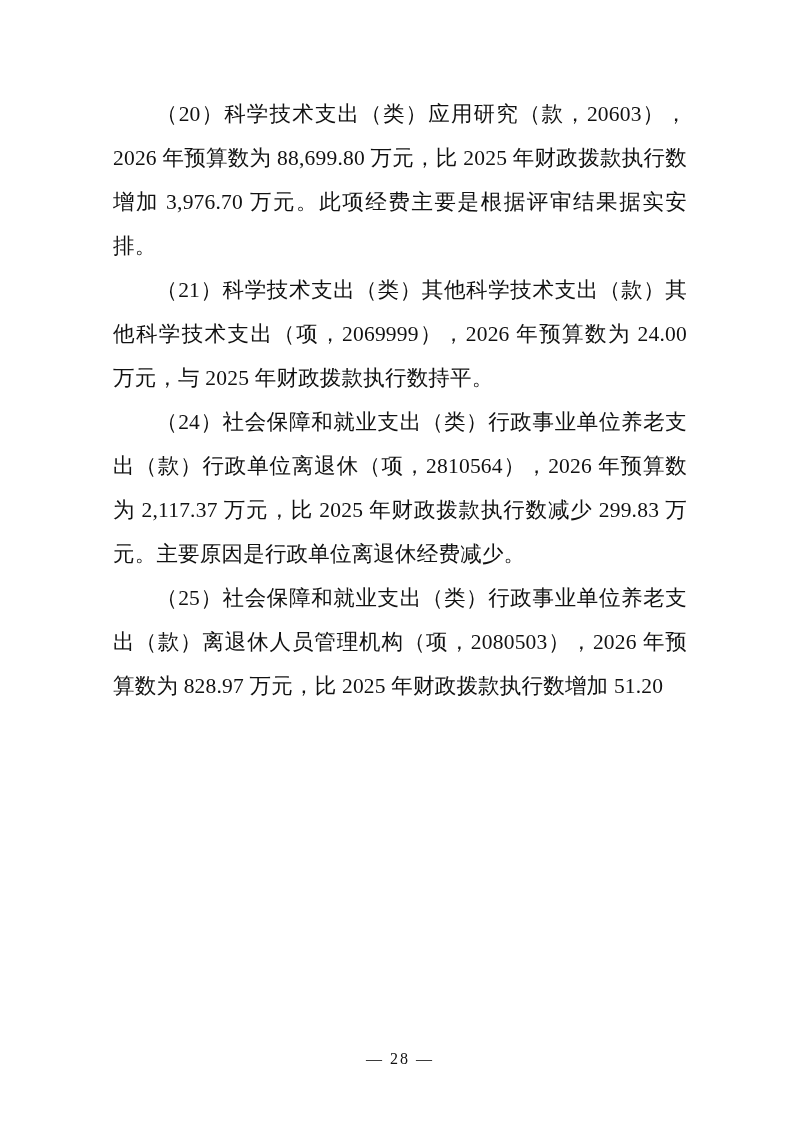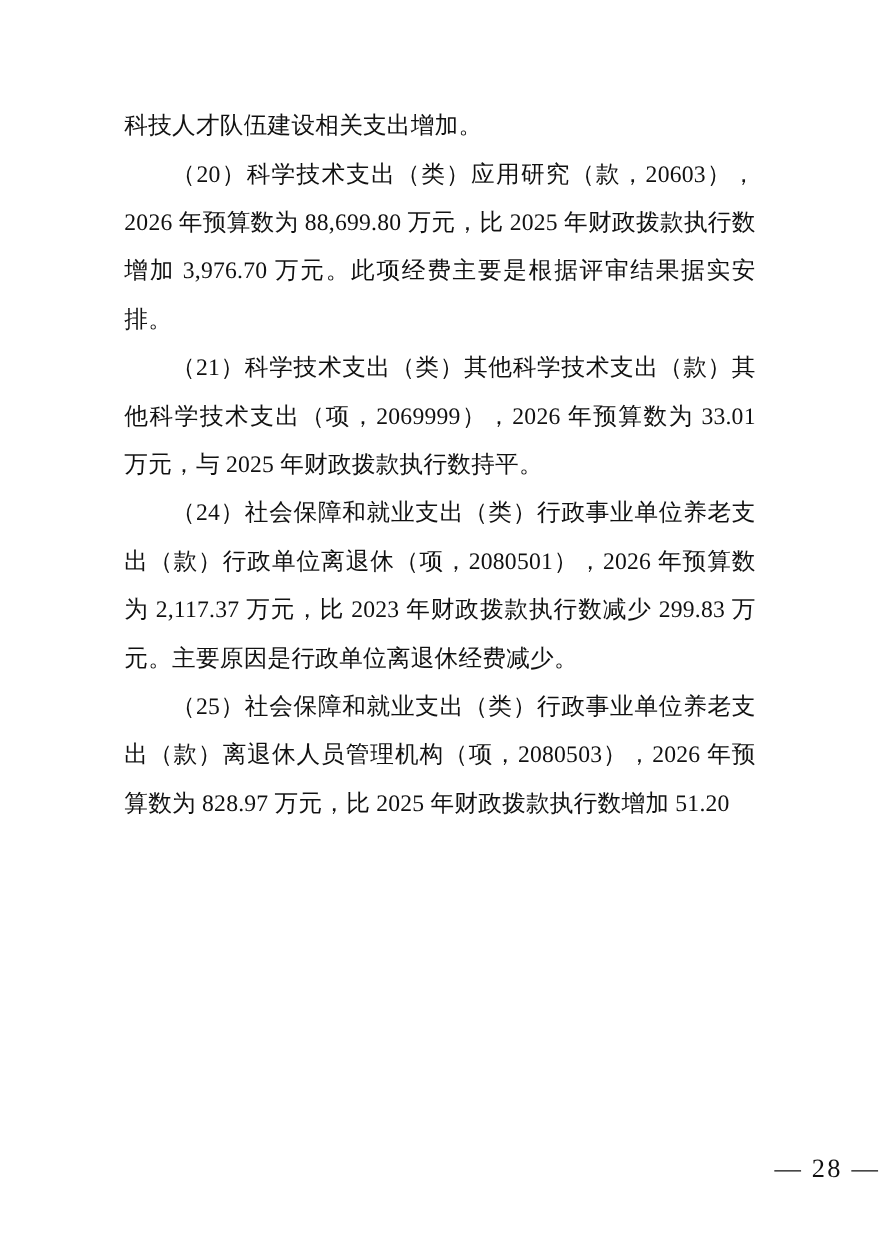--- a/index.html
+++ b/index.html
@@ -39,31 +39,30 @@
     color: #111111;
   }
   p.indent {
     text-indent: 43px;
   }
   .footer {
     position: absolute;
     left: 0;
     top: 1050px;
     width: 800px;
-    text-align: right;
-    font-size: 24px;
+    text-align: center;
+    font-size: 16px;
     letter-spacing: 2px;
     color: #111111;
   }
 </style>
 </head>
 <body>
 
 <div class="page">
   <div class="content">
-    <p class="para">科技人才队伍建设相关支出增加。</p>
     <p class="para indent">（20）科学技术支出（类）应用研究（款，20603），2026 年预算数为 88,699.80 万元，比 2025 年财政拨款执行数增加 3,976.70 万元。此项经费主要是根据评审结果据实安排。</p>
-    <p class="para indent">（21）科学技术支出（类）其他科学技术支出（款）其他科学技术支出（项，2069999），2026 年预算数为 33.01 万元，与 2025 年财政拨款执行数持平。</p>
-    <p class="para indent">（24）社会保障和就业支出（类）行政事业单位养老支出（款）行政单位离退休（项，2080501），2026 年预算数为 2,117.37 万元，比 2023 年财政拨款执行数减少 299.83 万元。主要原因是行政单位离退休经费减少。</p>
+    <p class="para indent">（21）科学技术支出（类）其他科学技术支出（款）其他科学技术支出（项，2069999），2026 年预算数为 24.00 万元，与 2025 年财政拨款执行数持平。</p>
+    <p class="para indent">（24）社会保障和就业支出（类）行政事业单位养老支出（款）行政单位离退休（项，2810564），2026 年预算数为 2,117.37 万元，比 2025 年财政拨款执行数减少 299.83 万元。主要原因是行政单位离退休经费减少。</p>
     <p class="para indent">（25）社会保障和就业支出（类）行政事业单位养老支出（款）离退休人员管理机构（项，2080503），2026 年预算数为 828.97 万元，比 2025 年财政拨款执行数增加 51.20</p>
   </div>
   <div class="footer">— 28 —</div>
 </div>
 
 </body></html>

